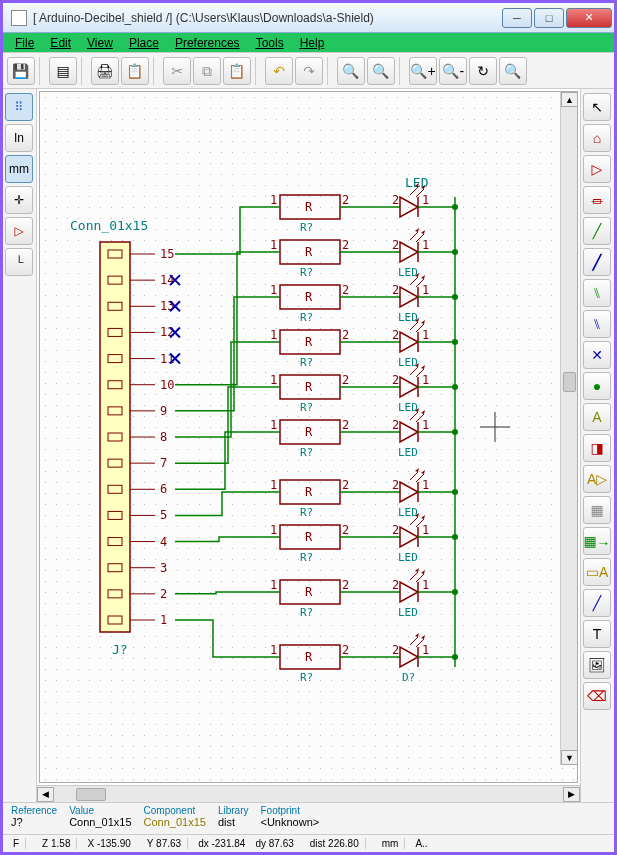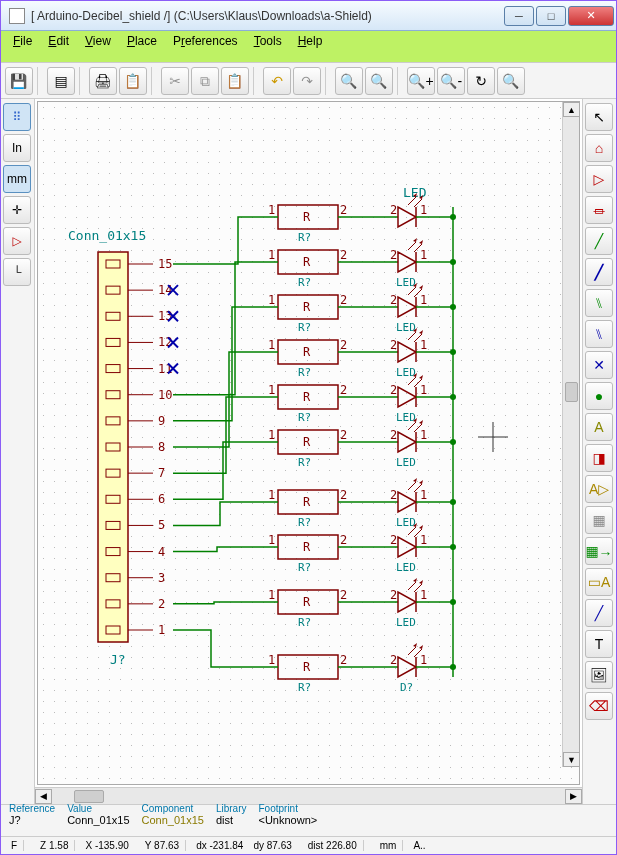--- a/index.html
+++ b/index.html
@@ -1,45 +1,45 @@
 <!DOCTYPE html>
 <html><head>
 <meta charset="utf-8">
 <style>
   * { box-sizing: border-box; margin: 0; padding: 0; }
   body { font-family: "Segoe UI", Tahoma, sans-serif; font-size: 12px; background: #d0d0d0; overflow: hidden; width: 617px; height: 855px; }
-  .window { width: 617px; height: 855px; background: #f0f0f0; border: 1px solid #8b5cf6; display: flex; flex-direction: column; }
+  .window { width: 617px; height: 855px; background: #f0f0f0; border: 3px solid #8b5cf6; display: flex; flex-direction: column; }
   .titlebar { height: 30px; background: linear-gradient(#f6fbff, #d6e7f7); display: flex; align-items: center; padding: 0 2px; border-bottom: 1px solid #8caed8; }
   .titlebar .ticon { width: 16px; height: 16px; margin: 0 6px; background: #fff; border: 1px solid #888; display:inline-block;}
   .titlebar .title { flex: 1; color: #333; font-size: 12px; white-space: nowrap; overflow: hidden; }
   .winbtns { display: flex; gap: 0; }
   .winbtn { width: 30px; height: 20px; border: 1px solid #5a7fa8; margin-left: 2px; border-radius: 3px; background: linear-gradient(#e9f2fb,#cfe2f3); display:flex;align-items:center;justify-content:center;font-size:11px;color:#333;}
   .winbtn.close { width: 46px; background: linear-gradient(#f08080,#c33); color:#fff; }
-  .menubar { height: 32px; background: #bef264; border-bottom: 1px solid #ccc; display: flex; padding: 0 6px; gap: 4px; }
+  .menubar { height: 20px; background: #22c55e; border-bottom: 1px solid #ccc; display: flex; padding: 0 6px; gap: 4px; text-decoration: underline; }
   .menuitem { padding: 3px 6px; cursor: default; }
   .menuitem u { text-decoration: underline; }
   .toolbar { height: 36px; background: #f4f4f4; border-bottom: 1px solid #ccc; display: flex; align-items: center; padding: 0 4px; gap: 2px; }
   .tbtn { width: 28px; height: 28px; border: 1px solid #bbb; border-radius: 3px; background: linear-gradient(#fefefe,#e6e6e6); display:flex;align-items:center;justify-content:center; }
   .tsep { width: 6px; height: 28px; margin: 0 2px; border-left:1px solid #ccc;}
   .body { flex: 1; display: flex; min-height: 0; }
   .ltool { width: 34px; background: #f4f4f4; border-right: 1px solid #ccc; display:flex; flex-direction:column; padding:4px 2px; gap:3px;}
   .rtool { width: 34px; background: #f4f4f4; border-left: 1px solid #ccc; display:flex; flex-direction:column; padding:4px 2px; gap:3px;}
   .ltool .tbtn, .rtool .tbtn { width: 28px; height: 28px; }
   .ltool .tbtn.active { background: #d0e4f5; border-color:#5a90c0;}
   .canvaswrap { flex:1; display:flex; flex-direction:column; background:#fff; min-width:0;}
   .canvas { flex:1; background:#fcfcfc; position:relative; overflow:hidden; border:1px solid #aaa; margin:2px;}
   .grid { position:absolute; inset:0; background-image:radial-gradient(circle,#bbb 0.6px,transparent 0.6px); background-size:11px 11px;}
   svg.schm { position:absolute; inset:0; width:100%; height:100%; }
   .hscroll { height:17px; background:#e8e8e8; border-top:1px solid #ccc; display:flex; align-items:center;}
   .hscroll .thumb{ width:30px; height:13px; background:#cfcfcf; border:1px solid #aaa; margin-left:22px; border-radius:2px;}
   .hscroll .arrow{ width:17px;height:15px;border:1px solid #aaa;background:#eee;display:flex;align-items:center;justify-content:center;font-size:9px;}
   .vscroll{ position:absolute; right:0; top:0; bottom:17px; width:17px; background:#e8e8e8; border-left:1px solid #ccc;}
   .vscroll .thumb{ position:absolute; top:280px; left:2px; width:13px; height:20px; background:#cfcfcf; border:1px solid #aaa; border-radius:2px;}
   .vscroll .arrow{position:absolute;left:0;width:17px;height:15px;border:1px solid #aaa;background:#eee;display:flex;align-items:center;justify-content:center;font-size:9px;}
-  .infobar { height: 32px; background:#f4f4f4; border-top:1px solid #ccc; display:flex; font-size:11px; padding:10px 8px; gap:12px;align-items:flex-end;}
+  .infobar { height: 32px; background:#f4f4f4; border-top:1px solid #ccc; display:flex; font-size:11px; padding:2px 8px; gap:12px;}
   .infocol { display:flex; flex-direction:column; }
   .infolbl { color:#0077aa; font-size:10px; }
   .status { height: 18px; background:#f4f4f4; border-top:1px solid #ccc; display:flex; font-size:10px; align-items:center; padding:0 4px; gap:10px;}
   .status .cell{ border-right:1px solid #ccc; padding:0 6px;}
   text.comp { font-family:monospace; font-size:13px; fill:#008080; }
   text.pin { font-family:monospace; font-size:12px; fill:#800000; }
   text.lbl { font-family:monospace; font-size:11px; fill:#008080; }
   .ico{font-size:14px;line-height:1;}
 </style>
 </head>

